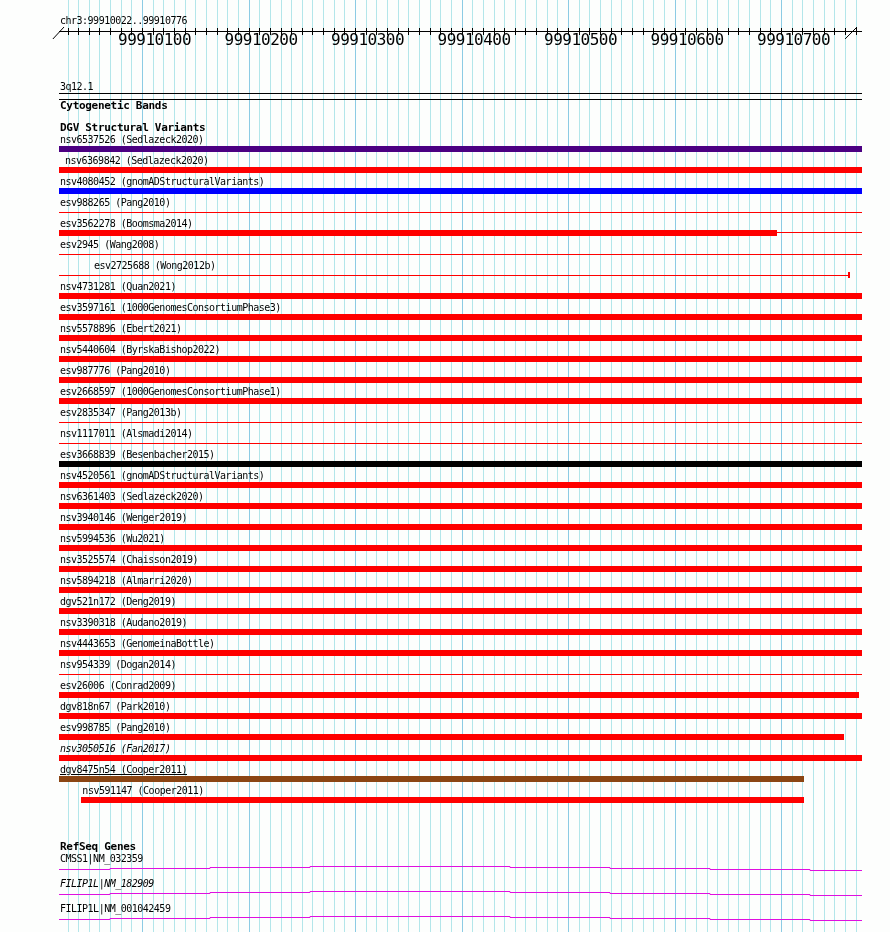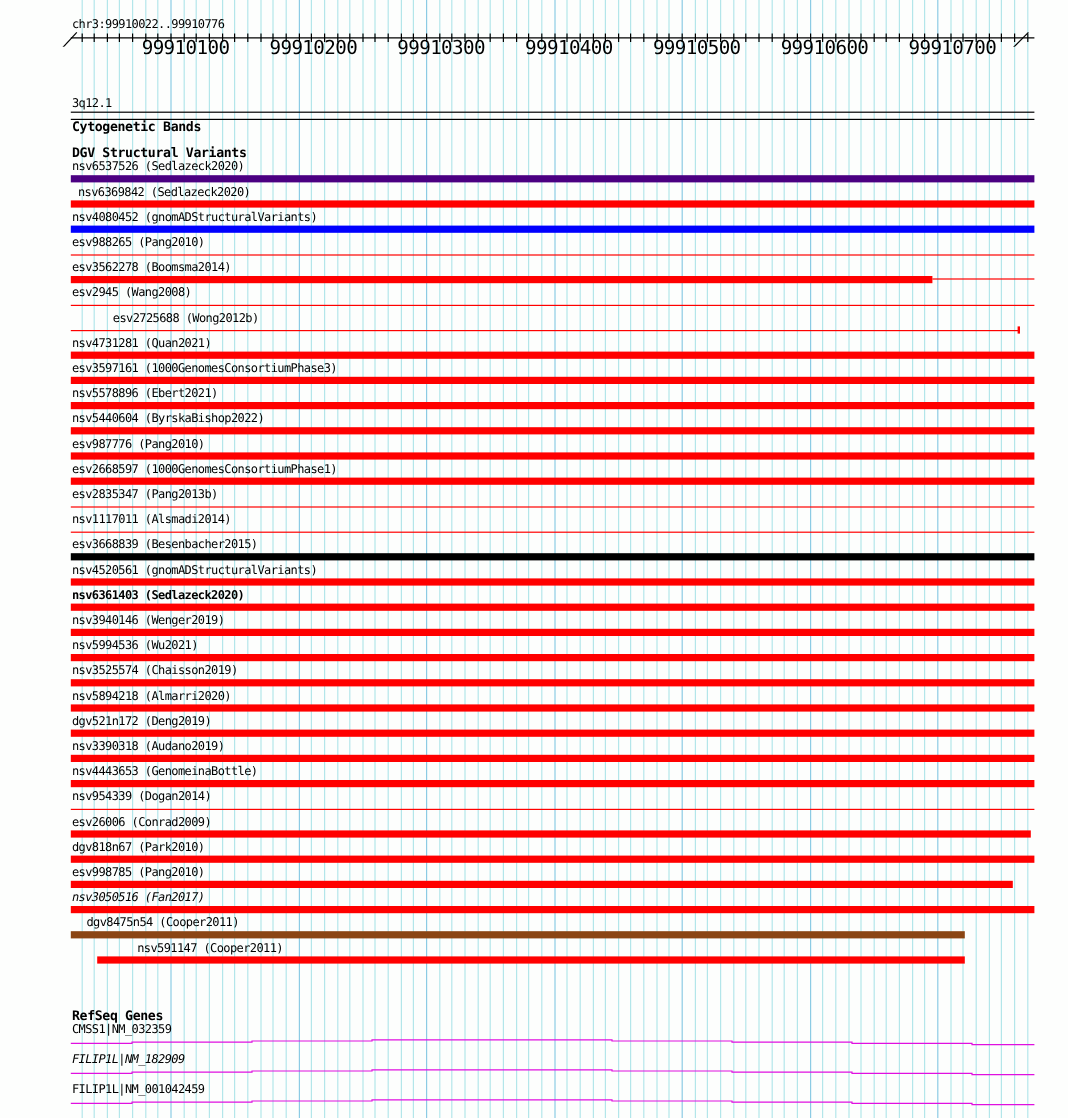--- a/index.html
+++ b/index.html
@@ -218,21 +218,21 @@
     <div class="lbl" style="left: 60px; top: 386px;">esv2668597 (1000GenomesConsortiumPhase1)</div>
     <div class="abs" style="left: 59px; width: 803px; top: 398px; height: 6px; background: rgb(255, 0, 0);"></div>
     <div class="lbl" style="left: 60px; top: 407px;">esv2835347 (Pang2013b)</div>
     <div class="abs" style="left: 59px; width: 803px; top: 422px; height: 1px; background: rgb(255, 0, 0);"></div>
     <div class="lbl" style="left: 60px; top: 428px;">nsv1117011 (Alsmadi2014)</div>
     <div class="abs" style="left: 59px; width: 803px; top: 443px; height: 1px; background: rgb(255, 0, 0);"></div>
     <div class="lbl" style="left: 60px; top: 449px;">esv3668839 (Besenbacher2015)</div>
     <div class="abs" style="left: 59px; width: 803px; top: 461px; height: 6px; background: rgb(0, 0, 0);"></div>
     <div class="lbl" style="left: 60px; top: 470px;">nsv4520561 (gnomADStructuralVariants)</div>
     <div class="abs" style="left: 59px; width: 803px; top: 482px; height: 6px; background: rgb(255, 0, 0);"></div>
-    <div class="lbl" style="left: 60px; top: 491px; font-weight: bold;">nsv6361403 (Sedlazeck2020)</div>
+    <div class="lbl" style="left: 60px; top: 491px;">nsv6361403 (Sedlazeck2020)</div>
     <div class="abs" style="left: 59px; width: 803px; top: 503px; height: 6px; background: rgb(255, 0, 0);"></div>
     <div class="lbl" style="left: 60px; top: 512px;">nsv3940146 (Wenger2019)</div>
     <div class="abs" style="left: 59px; width: 803px; top: 524px; height: 6px; background: rgb(255, 0, 0);"></div>
     <div class="lbl" style="left: 60px; top: 533px;">nsv5994536 (Wu2021)</div>
     <div class="abs" style="left: 59px; width: 803px; top: 545px; height: 6px; background: rgb(255, 0, 0);"></div>
     <div class="lbl" style="left: 60px; top: 554px;">nsv3525574 (Chaisson2019)</div>
     <div class="abs" style="left: 59px; width: 803px; top: 566px; height: 6px; background: rgb(255, 0, 0);"></div>
     <div class="lbl" style="left: 60px; top: 575px;">nsv5894218 (Almarri2020)</div>
     <div class="abs" style="left: 59px; width: 803px; top: 587px; height: 6px; background: rgb(255, 0, 0);"></div>
     <div class="lbl" style="left: 60px; top: 596px;">dgv521n172 (Deng2019)</div>
@@ -244,23 +244,23 @@
     <div class="lbl" style="left: 60px; top: 659px;">nsv954339 (Dogan2014)</div>
     <div class="abs" style="left: 59px; width: 803px; top: 674px; height: 1px; background: rgb(255, 0, 0);"></div>
     <div class="lbl" style="left: 60px; top: 680px;">esv26006 (Conrad2009)</div>
     <div class="abs" style="left: 59px; width: 799.805px; top: 692px; height: 6px; background: rgb(255, 0, 0);"></div>
     <div class="lbl" style="left: 60px; top: 701px;">dgv818n67 (Park2010)</div>
     <div class="abs" style="left: 59px; width: 803px; top: 713px; height: 6px; background: rgb(255, 0, 0);"></div>
     <div class="lbl" style="left: 60px; top: 722px;">esv998785 (Pang2010)</div>
     <div class="abs" style="left: 59px; width: 784.895px; top: 734px; height: 6px; background: rgb(255, 0, 0);"></div>
     <div class="lbl" style="left: 60px; top: 743px; font-style: italic;">nsv3050516 (Fan2017)</div>
     <div class="abs" style="left: 59px; width: 803px; top: 755px; height: 6px; background: rgb(255, 0, 0);"></div>
-    <div class="lbl" style="left: 72px; top: 764px;">dgv8475n54 (Cooper2011)</div>
+    <div class="lbl" style="left: 60px; top: 764px; text-decoration: underline;">dgv8475n54 (Cooper2011)</div>
     <div class="abs" style="left: 59px; width: 745.491px; top: 776px; height: 6px; background: rgb(139, 69, 19);"></div>
-    <div class="lbl" style="left: 82.3647px; top: 785px; margin-left: 32px;">nsv591147 (Cooper2011)</div>
+    <div class="lbl" style="left: 82.3647px; top: 785px;">nsv591147 (Cooper2011)</div>
     <div class="abs" style="left: 81.3647px; width: 723.126px; top: 797px; height: 6px; background: rgb(255, 0, 0);"></div>
   </div>
 
 <div class="hdr" style="left:60px;top:841px;">RefSeq Genes</div>
 <div id="refseq-track">
     <svg width="890" height="932" style="position:absolute;left:0;top:0;pointer-events:none;">
       <polyline points="59,869.5 110,869.5 110,868.5 210,868.5 210,867.5 310,867.5 310,866.5 410,866.5 410,866.5 510,866.5 510,867.5 610,867.5 610,868.5 710,868.5 710,869.5 810,869.5 810,870.5 862,870.5" fill="none" stroke="#e010e0" stroke-width="1" style="pointer-events: stroke;"></polyline>
       <polyline points="59,894.5 110,894.5 110,893.5 210,893.5 210,892.5 310,892.5 310,891.5 410,891.5 410,891.5 510,891.5 510,892.5 610,892.5 610,893.5 710,893.5 710,894.5 810,894.5 810,895.5 862,895.5" fill="none" stroke="#e010e0" stroke-width="1" style="pointer-events: stroke;"></polyline>
       <polyline points="59,919.5 110,919.5 110,918.5 210,918.5 210,917.5 310,917.5 310,916.5 410,916.5 410,916.5 510,916.5 510,917.5 610,917.5 610,918.5 710,918.5 710,919.5 810,919.5 810,920.5 862,920.5" fill="none" stroke="#e010e0" stroke-width="1" style="pointer-events: stroke;"></polyline>
     </svg>

